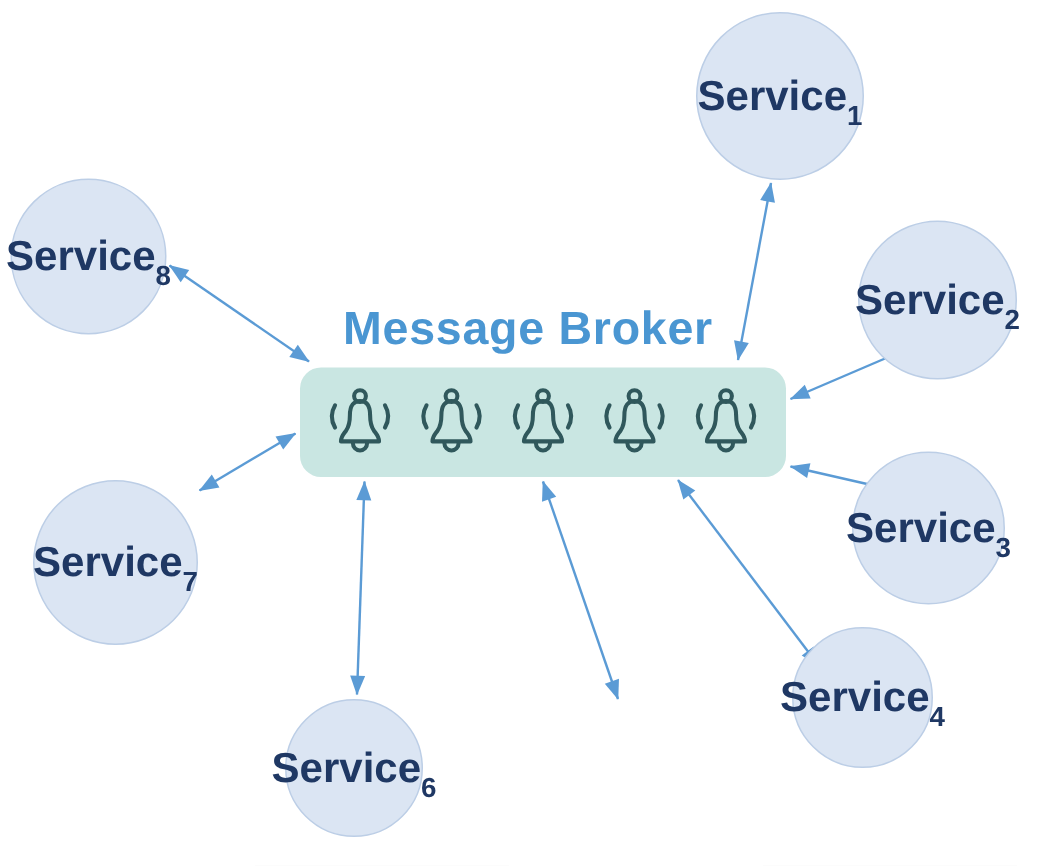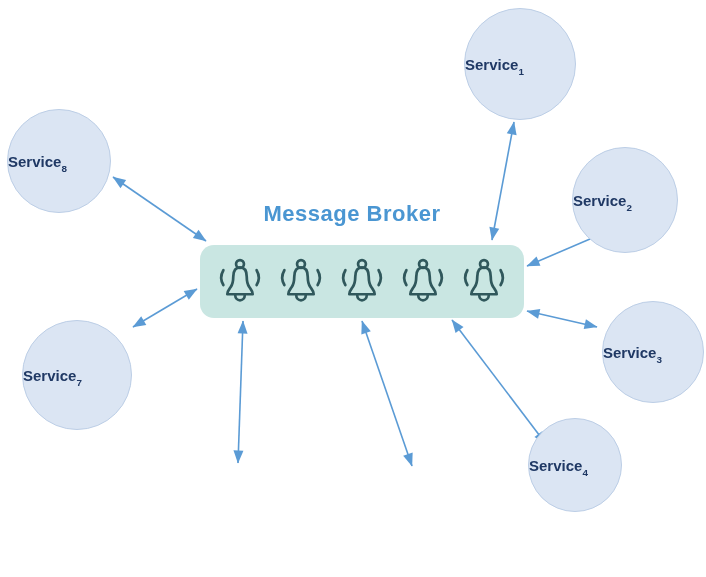--- a/index.html
+++ b/index.html
@@ -28,21 +28,21 @@
     pointer-events:none;
   }
   .arrow-layer line{
     stroke:var(--arrow);
     stroke-width:1.6;
   }
   .diagram-title{
     position:absolute;
     left:187px;top:201px;width:330px;height:42px;
     text-align:center;
-    font-size:22px;
+    font-size:31px;
     font-weight:700;
     color:var(--title-text);
     letter-spacing:0.5px;
     white-space:nowrap;
   }
   .broker-box{
     position:absolute;
     left:200px;top:245px;width:324px;height:73px;
     background:var(--broker-box-fill);
     border-radius:14px;
@@ -63,24 +63,24 @@
     stroke-linejoin:round;
   }
   .service-node{
     position:absolute;
     border-radius:50%;
     background:var(--service-fill);
     border:1.5px solid var(--service-border);
     box-sizing:border-box;
     display:flex;
     align-items:center;
-    justify-content:flex-start;
+    justify-content:center;
     color:var(--service-text);
     font-weight:700;
-    font-size:15px;
+    font-size:28px;
   }
   .service-node sub{
     font-size:0.66em;
     line-height:0;
     position:relative;
     bottom:-0.18em;
   }
 </style>
 </head>
 <body>
@@ -144,26 +144,29 @@
     </svg>
       </div>
   </div>
 
   <div class="service-node" style="left:464px;top:8px;width:112px;height:112px;">
     <span><span>Service</span><sub>1</sub></span>
   </div>
   <div class="service-node" style="left:572px;top:147px;width:106px;height:106px;">
     <span><span>Service</span><sub>2</sub></span>
   </div>
-  <div class="service-node" style="left:602px;top:301px;width:102px;height:102px;">
+  <div class="service-node" style="left:568px;top:301px;width:102px;height:102px;">
     <span><span>Service</span><sub>3</sub></span>
   </div>
   <div class="service-node" style="left:528px;top:418px;width:94px;height:94px;">
     <span><span>Service</span><sub>4</sub></span>
   </div>
+  <div class="service-node" style="left:190px;top:466px;width:92px;height:92px;">
+    <span><span>Service</span><sub>6</sub></span>
+  </div>
   <div class="service-node" style="left:22px;top:320px;width:110px;height:110px;">
     <span><span>Service</span><sub>7</sub></span>
   </div>
-  <div class="service-node" style="left:7px;top:109px;width:104px;height:104px;">
+  <div class="service-node" style="left:7px;top:119px;width:104px;height:104px;">
     <span><span>Service</span><sub>8</sub></span>
   </div>
 
 </div>
 
 </body></html>

